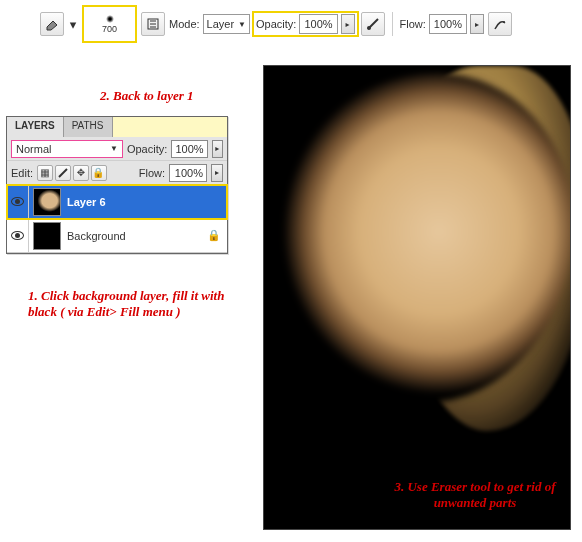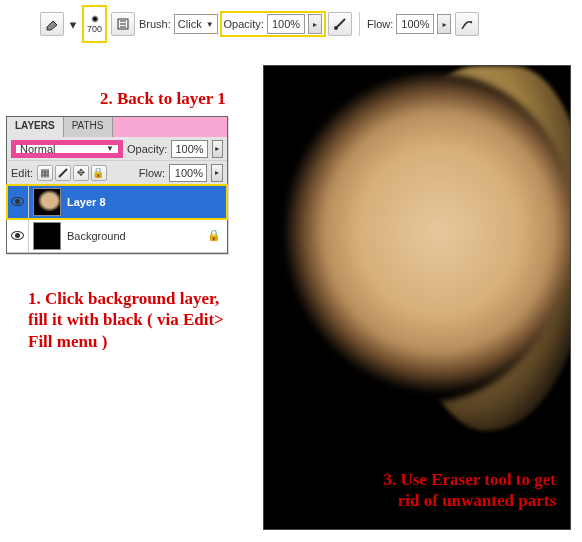--- a/index.html
+++ b/index.html
@@ -22,21 +22,21 @@
   }
   .tool-btn {
     width: 24px; height: 24px;
     border: 1px solid #bbb;
     background: linear-gradient(#fdfdfd,#e6e6e6);
     border-radius: 2px;
     display: flex; align-items: center; justify-content: center;
     font-size: 13px; color: #333;
   }
   .brush-preset {
-    width: 25px; height: 38px;
+    width: 55px; height: 38px;
     border: 2px solid #f2d300;
     background: #fff;
     display: flex; flex-direction: column;
     align-items: center; justify-content: center;
     font-size: 9px;
   }
   .brush-preset .dot {
     width: 8px; height: 8px; border-radius: 50%;
     background: radial-gradient(circle at 50% 50%, #000 20%, rgba(0,0,0,0) 70%);
     margin-bottom: 1px;
@@ -65,58 +65,59 @@
     display:flex;align-items:center;justify-content:center;
     font-size: 8px; color:#333;
   }
   .hl-yellow { outline: 2px solid #f2d300; outline-offset: 0; }
   .divider { width:1px; height:24px; background:#ccc; margin: 0 3px; }
 
   
   .anno {
     position: absolute;
     color: #d60000;
+    font-style: italic;
     font-weight: bold;
-    font-size: 17px;
+    font-size: 13px;
     line-height: 1.25;
     font-family: Georgia, 'Times New Roman', serif;
   }
 
   
   .layers-panel {
     position: absolute;
     left: 6px; top: 116px;
     width: 222px;
     border: 1px solid #666;
     background: #e4e4e4;
     font-size: 11px;
     box-shadow: 1px 1px 0 rgba(0,0,0,.15);
   }
   .panel-tabs {
     display: flex;
-    background: #f9a8d4;
+    background: #fef9c3;
     height: 20px;
   }
   .panel-tab {
     padding: 3px 8px;
     font-size: 10px;
     color: #333;
     border-right: 1px solid #999;
     background: #cfcfcf;
   }
   .panel-tab.active { background: #e4e4e4; font-weight: bold; }
   .panel-row {
     display: flex; align-items: center;
     height: 24px; padding: 0 4px;
     border-bottom: 1px solid #cfcfcf;
     gap: 4px;
   }
   .blend-select {
     height: 18px; width: 118px;
-    border: 5px solid #ec4899; background: #fff;
+    border: 1px solid #ec4899; background: #fff;
     display:flex;align-items:center;justify-content:space-between;
     padding: 0 4px; font-size: 11px;
   }
   .mini-input {
     width: 38px; height: 18px;
     border: 1px solid #888; background:#fff;
     display:flex;align-items:center;justify-content:flex-end;
     padding: 0 3px; font-size: 11px;
   }
   .mini-btn {
@@ -188,22 +189,22 @@
     position:absolute;
     left: 130px; top: 0px;
     width: 195px; height: 365px;
     background: radial-gradient(ellipse at 40% 35%, #cdb06e 0%, #a88646 40%, #5a4424 65%, #000 82%);
     border-radius: 50% 45% 60% 55% / 45% 50% 60% 70%;
     filter: blur(2px);
     opacity: .95;
   }
   .canvas-anno {
     position:absolute;
-    bottom: 18px; right: 14px;
-    text-align: right;
+    bottom: 18px; right: 0;
+    text-align: center;
     width: 190px;
   }
 </style>
 </head>
 <body>
 
 <div class="toolbar">
   <div class="tool-btn">
     <svg width="14" height="14" viewBox="0 0 14 14">
         <polygon points="2,10 8,4 12,8 6,13 2,13" fill="#888" stroke="#333" stroke-width="1"></polygon>
@@ -217,23 +218,23 @@
   </div>
 
   <div class="tool-btn">
     <svg width="14" height="14" viewBox="0 0 14 14">
         <rect x="2" y="2" width="10" height="10" fill="none" stroke="#333"></rect>
         <path d="M4 4h6M4 7h6M4 10h6" stroke="#333"></path>
       </svg>
   </div>
 
   <div class="mode-wrap">
-    <span class="label">Brush:</span>
+    <span class="label">Mode:</span>
     <div class="select">
-      <span>Click</span>
+      <span>Layer</span>
       <span class="arrow">▼</span>
     </div>
   </div>
 
   <div class="opac-wrap hl-yellow" style="padding:1px 2px">
     <span class="label">Opacity:</span>
     <div class="pct-box">
       <span>100%</span>
     </div>
     <div class="pct-btn">▸</div>
@@ -303,21 +304,21 @@
     </div>
     <div class="mini-btn">▸</div>
   </div>
 
   <div class="layer-list">
     <div class="layer-row selected">
       <div class="vis-col">
           <div class="eye"></div>
         </div>
       <div class="thumb face"></div>
-      <div class="layer-name">Layer 8</div>
+      <div class="layer-name">Layer 6</div>
     </div>
     <div class="layer-row">
       <div class="vis-col">
           <div class="eye"></div>
         </div>
       <div class="thumb"></div>
       <div class="layer-name bg-italic">Background</div>
       <span class="bg-lock">🔒</span>
     </div>
   </div>

